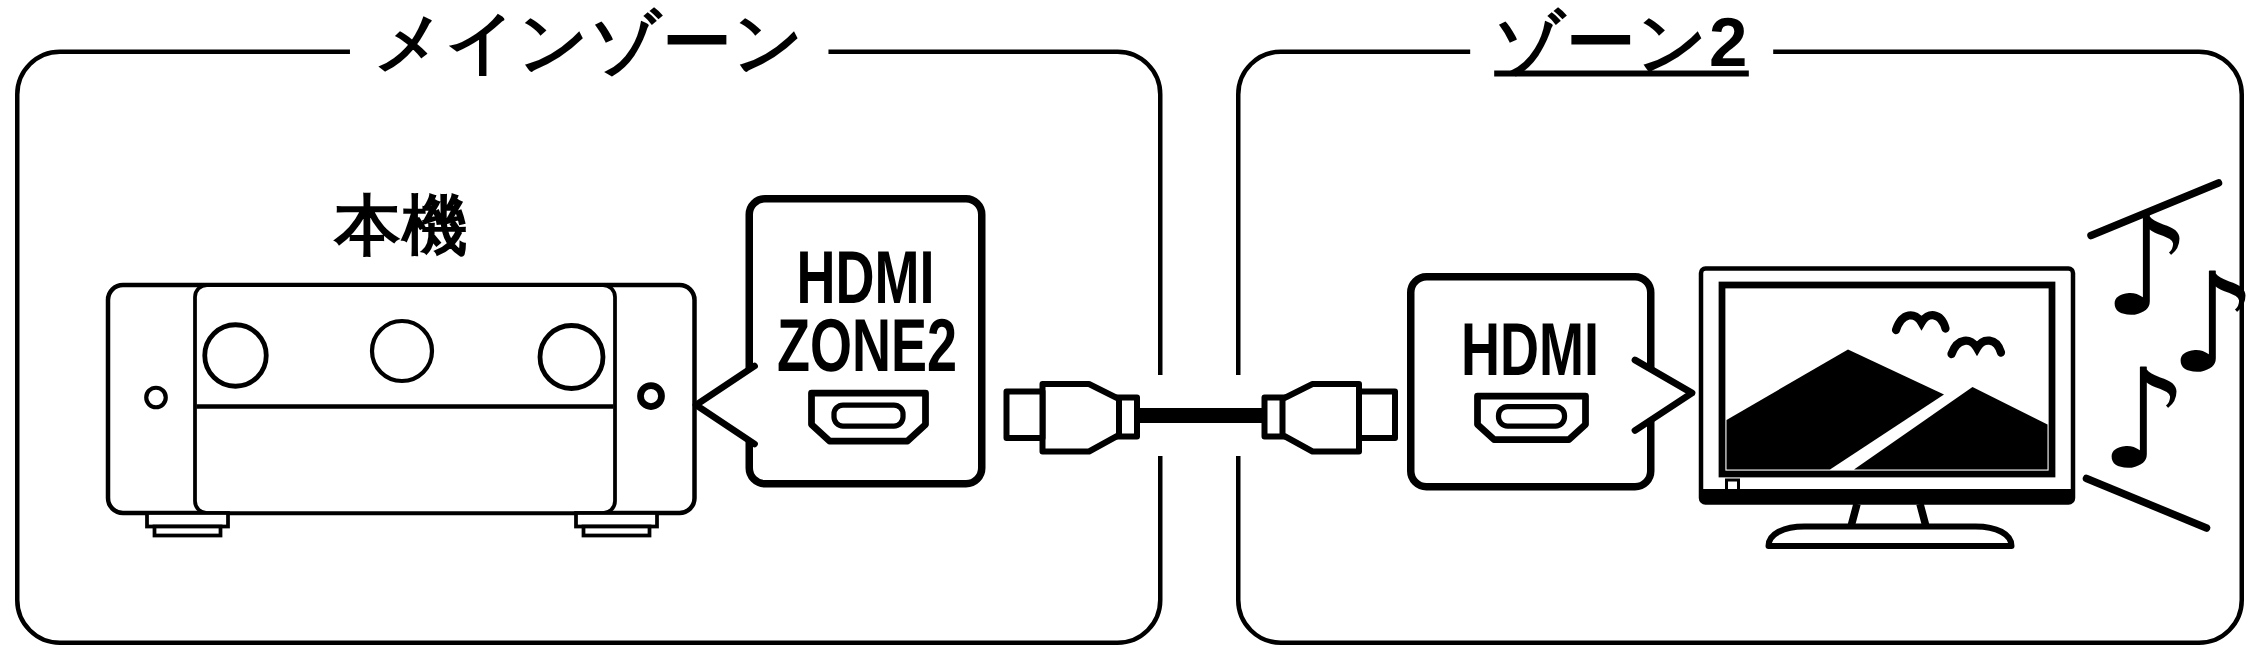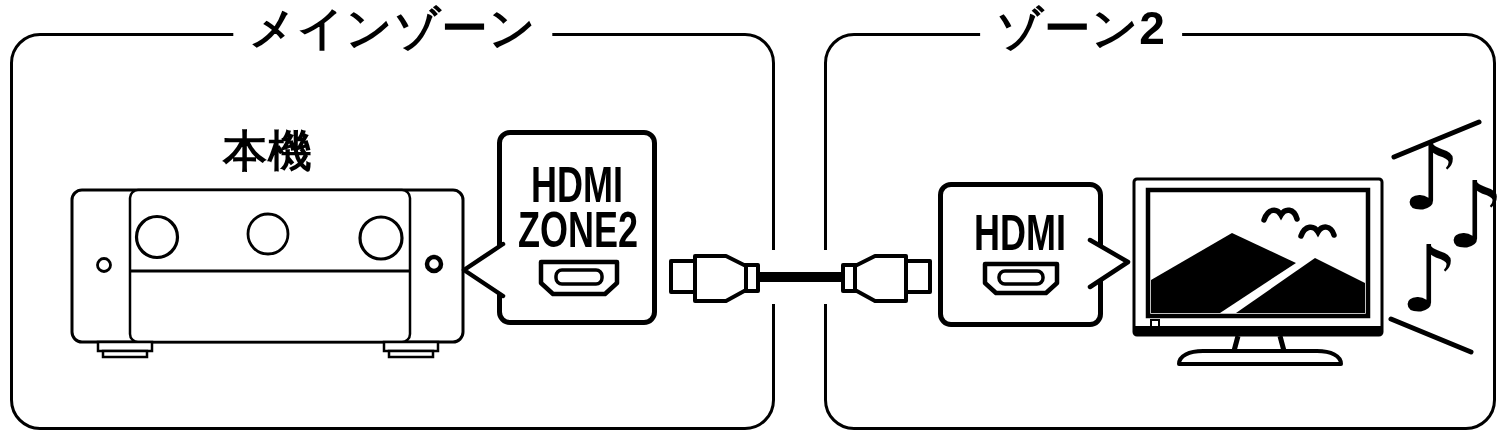--- a/index.html
+++ b/index.html
@@ -36,21 +36,21 @@
 </head>
 <body>
 
 <div id="stage">
 
   <div class="zone-box" style="left:10px;top:33px;width:759px;height:391px;"></div>
 
   <div class="zone-box" style="left:824px;top:33px;width:666px;height:391px;"></div>
 
   <div class="zone-title" style="left:393px;top:2px;">メインゾーン</div>
-  <div class="zone-title" style="left:1081px;top:2px;">ゾーン2</div>
+  <div class="zone-title" style="left:1081px;top:2px;text-decoration:underline;">ゾーン2</div>
 
   <div class="device-label" style="left:268px;top:128px;">本機</div>
 
   <div class="callout-box" style="left:497px;top:130px;width:150px;height:185px;"></div>
   <div class="hdmi-text" style="left:577px;top:162px;">HDMI</div>
   <div class="hdmi-text" style="left:578px;top:207px;">ZONE2</div>
 
   <div class="callout-box" style="left:938px;top:182px;width:155px;height:135px;"></div>
   <div class="hdmi-text" style="left:1020px;top:210px;">HDMI</div>
 

